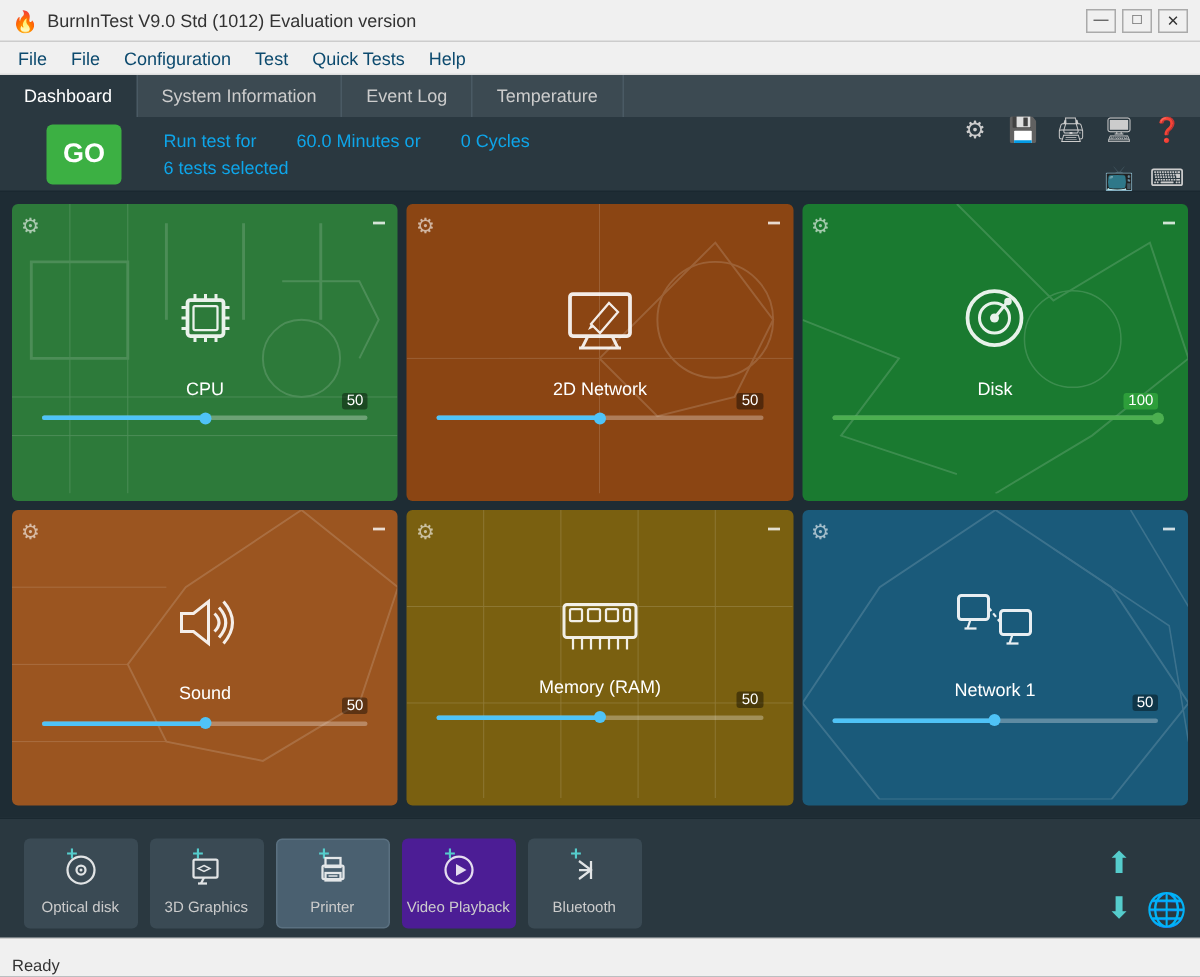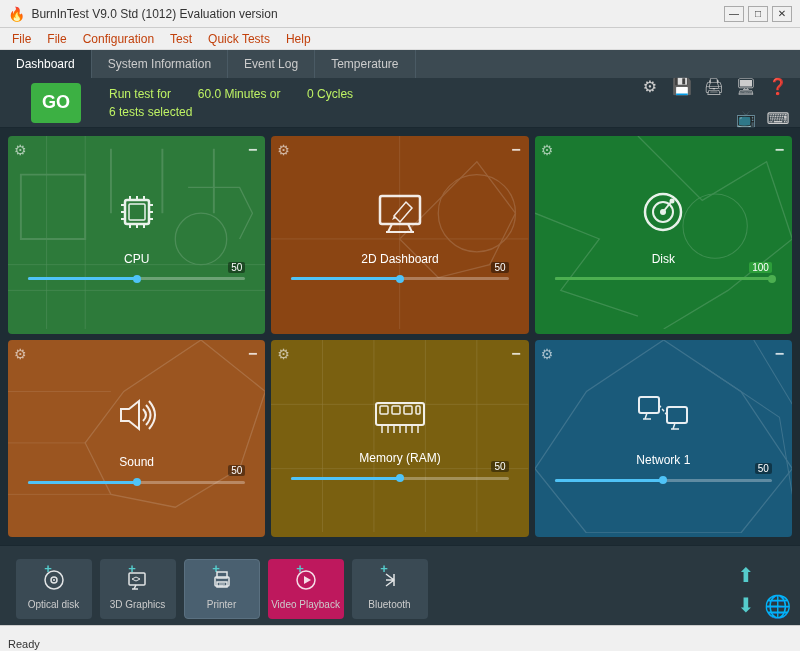--- a/index.html
+++ b/index.html
@@ -32,21 +32,21 @@
       background: #f0f0f0;
       height: 22px;
       display: flex;
       align-items: center;
       padding: 0 4px;
       border-bottom: 1px solid #ddd;
     }
     .menu-item {
       padding: 2px 8px;
       font-size: 12px;
-      color: #c2410c;
+      color: #0c4a6e;
       cursor: pointer;
     }
 
     
     .tab-bar {
       background: #3c4a52;
       height: 28px;
       display: flex;
       align-items: stretch;
       text-align: center;
@@ -85,21 +85,21 @@
       background: #3cb043;
       color: white;
       font-size: 18px;
       font-weight: bold;
       width: 50px; height: 40px;
       display: flex; align-items: center; justify-content: center;
       border-radius: 4px;
       cursor: pointer;
       border: none;
     }
-    .run-test-text { color: #bef264; font-size: 12px; line-height: 1.5; }
+    .run-test-text { color: #0ea5e9; font-size: 12px; line-height: 1.5; }
     .toolbar-icon-btn {
       color: #ccc;
       font-size: 16px;
       cursor: pointer;
       width: 28px; height: 28px;
       display: flex; align-items: center; justify-content: center;
       border-radius: 3px;
     }
 
     
@@ -232,21 +232,21 @@
       height: 60px;
       display: flex;
       flex-direction: column;
       align-items: center;
       justify-content: center;
       border-radius: 4px;
       gap: 2px;
       margin-left: 11px;
     }
     .tray-item-inner.active { background: #4a6070; border: 1px solid #5a7080; }
-    .tray-item-inner.purple { background: #be185d; }
+    .tray-item-inner.purple { background: #4c1d95; }
     .tray-item-icon { font-size: 20px; color: white; opacity: 0.85; }
     .tray-item-label { color: #ccc; font-size: 10px; text-align: center; }
     .tray-plus {
       position: absolute;
       top: 2px;
       color: #5cc;
       font-size: 13px;
       font-weight: bold;
     }
 
@@ -392,21 +392,21 @@
         <svg width="48" height="48" viewBox="0 0 48 48" fill="none" xmlns="http://www.w3.org/2000/svg">
           <rect x="4" y="8" width="40" height="28" rx="2" stroke="white" stroke-width="2.5" fill="none"></rect>
           <line x1="16" y1="36" x2="12" y2="44" stroke="white" stroke-width="2"></line>
           <line x1="32" y1="36" x2="36" y2="44" stroke="white" stroke-width="2"></line>
           <line x1="10" y1="44" x2="38" y2="44" stroke="white" stroke-width="2"></line>
 
           <path d="M18 28 L30 14 L36 20 L24 34 Z" stroke="white" stroke-width="1.5" fill="none"></path>
           <path d="M18 28 L16 32 L20 30 Z" fill="white"></path>
         </svg>
       </div>
-      <span class="tile-label">2D Dashboard</span>
+      <span class="tile-label">2D Network</span>
       <div class="tile-slider-container">
         <div class="tile-slider-track">
           <div class="tile-slider-fill" style="width:50%"></div>
           <div class="tile-slider-thumb" style="left:calc(50% - 4px)"></div>
         </div>
         <span class="tile-slider-value">50</span>
       </div>
     </div>
 
     <div class="test-tile dark-green">

